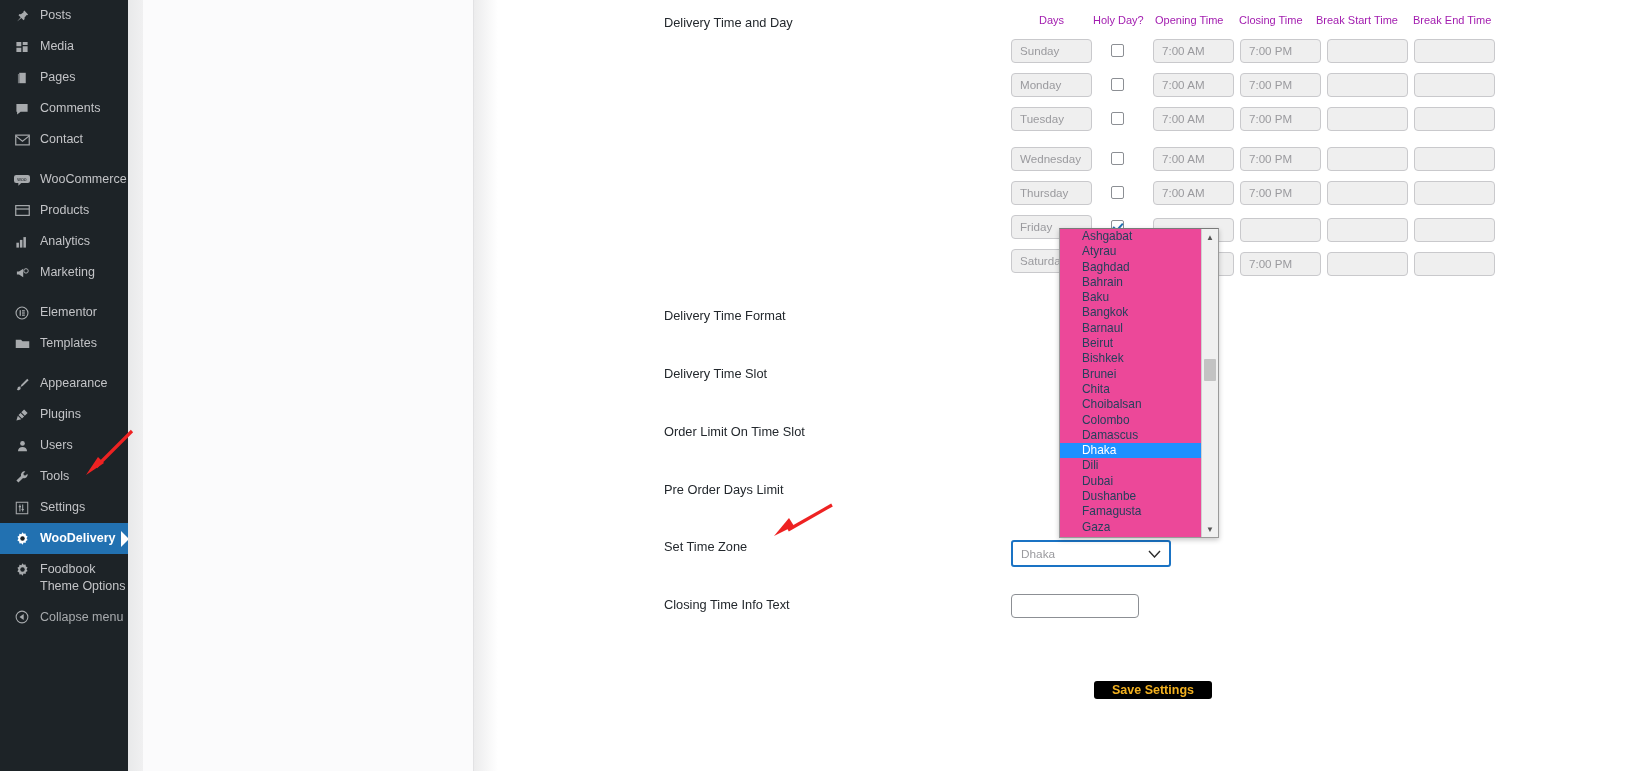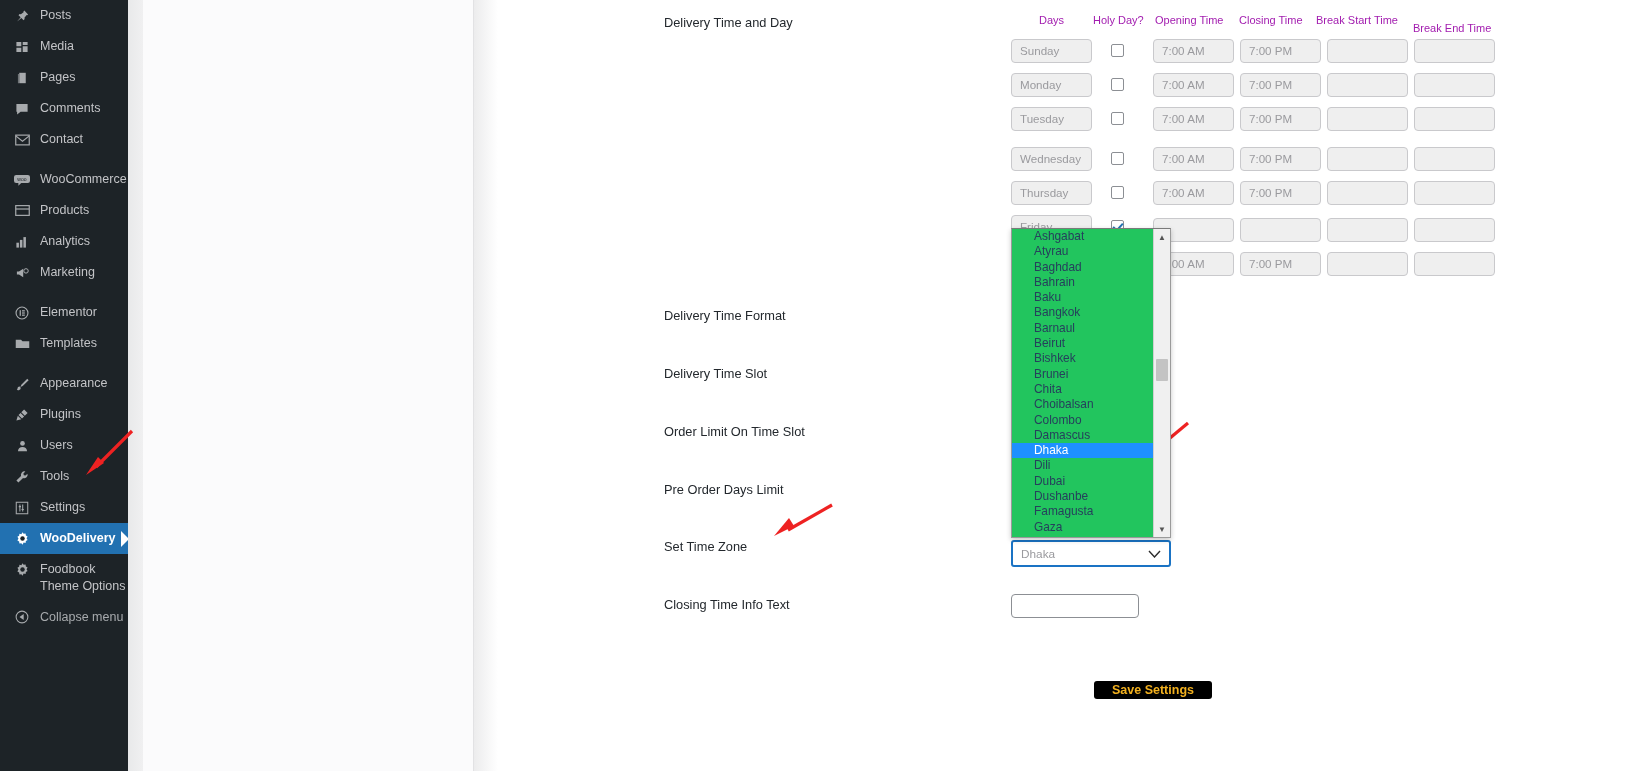--- a/index.html
+++ b/index.html
@@ -155,26 +155,27 @@
   .tz-select .caret{
     margin-left:auto;
     color:#2b2b2b;
     font-size:11px;
   }
 
   
   #tz-list{
     position:absolute;
     box-sizing:border-box;
-    background:#22c55e;
+    background:#ec4899;
     border:1px solid #9a9a9a;
     border-top:1px solid #7a7a7a;
     overflow:hidden;
     z-index:40;
     box-shadow:0 2px 5px rgba(0,0,0,.22);
+    margin-left:48px;
   }
   #tz-list .opt{
     padding:0 0 0 22px;
     height:15.3px;
     line-height:15.3px;
     font-size:11.9px;
     color:#26405c;
     white-space:nowrap;
     cursor:default;
   }
@@ -410,21 +411,21 @@
   <div class="row-label" style="top:424px;">Order Limit On Time Slot</div>
   <div class="row-label" style="top:482px;">Pre Order Days Limit</div>
   <div class="row-label" style="top:539px;">Set Time Zone</div>
   <div class="row-label" style="top:597px;">Closing Time Info Text</div>
 
   <div class="tbl-head" style="left:541px;top:14px;">Days</div>
   <div class="tbl-head" style="left:595px;top:14px;">Holy Day?</div>
   <div class="tbl-head" style="left:657px;top:14px;">Opening Time</div>
   <div class="tbl-head" style="left:741px;top:14px;">Closing Time</div>
   <div class="tbl-head" style="left:818px;top:14px;">Break Start Time</div>
-  <div class="tbl-head" style="left:915px;top:22px;">Break End Time</div>
+  <div class="tbl-head" style="left:915px;top:14px;">Break End Time</div>
 
   <div id="day-rows">
       <div class="fld" style="left: 513px; top: 39px; width: 81px;">Sunday</div>
       <div class="chk" style="left: 613px; top: 44px;"></div>
       <div class="fld" style="left: 655px; top: 39px; width: 81px;">7:00 AM</div>
       <div class="fld" style="left: 742px; top: 39px; width: 81px;">7:00 PM</div>
       <div class="fld blank" style="left: 829px; top: 39px; width: 81px;"></div>
       <div class="fld blank" style="left: 916px; top: 39px; width: 81px;"></div>
       <div class="fld" style="left: 513px; top: 73px; width: 81px;">Monday</div>
       <div class="chk" style="left: 613px; top: 78px;"></div>

